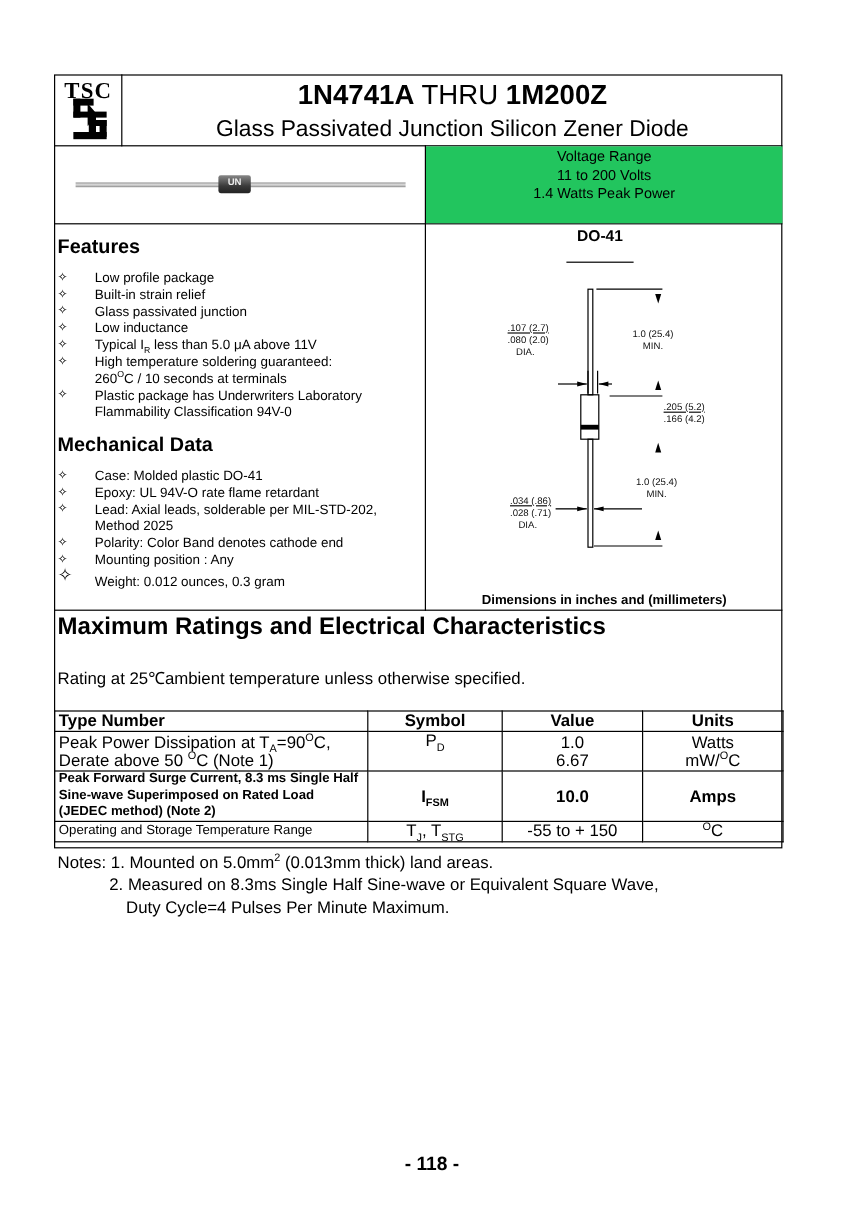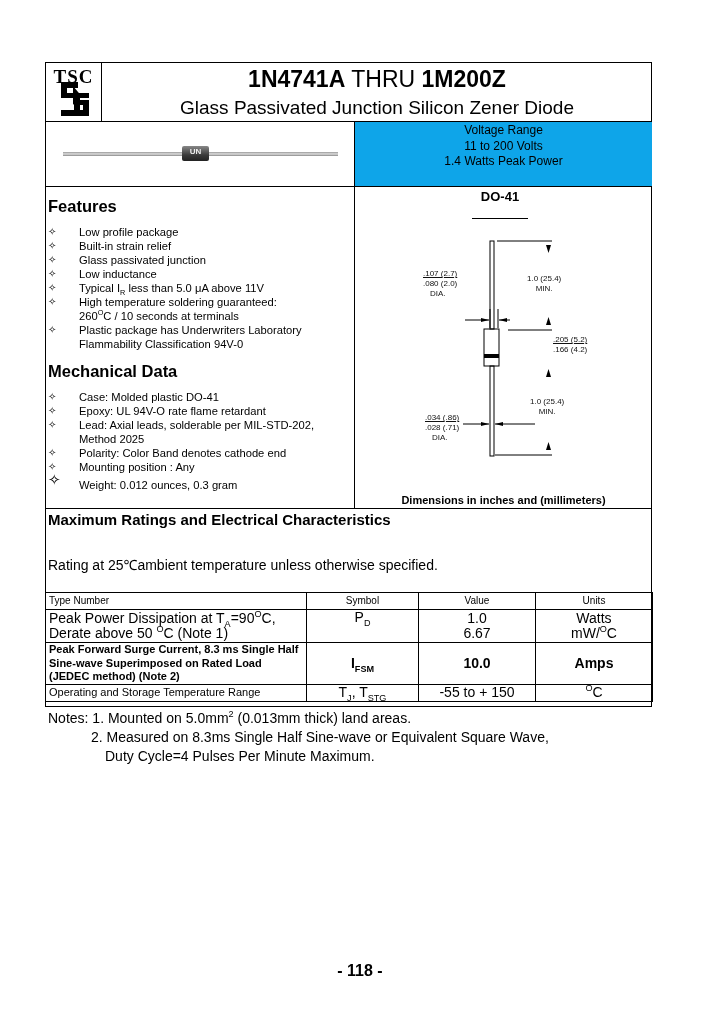--- a/index.html
+++ b/index.html
@@ -6,34 +6,34 @@
   body{width:720px;height:1012px;position:relative;font-family:"Liberation Sans",sans-serif;color:#000;overflow:hidden;}
   .abs{position:absolute;}
   .sheet{position:absolute;left:45px;top:62px;width:607px;height:645px;border:1px solid #000;box-sizing:border-box;}
   .hline{position:absolute;background:#000;height:1px;}
   .vline{position:absolute;background:#000;width:1px;}
   .logo-box{position:absolute;left:46px;top:63px;width:55px;height:58px;}
   .logo-tsc{position:absolute;left:0;top:3px;width:55px;text-align:center;font-family:"Liberation Serif",serif;font-weight:bold;font-size:19px;letter-spacing:1px;}
   .title{position:absolute;left:102px;top:66px;width:550px;text-align:center;font-size:23px;}
   .title b{font-weight:bold;}
   .subtitle{position:absolute;left:102px;top:97px;width:550px;text-align:center;font-size:19px;}
-  .spec-box{position:absolute;left:355px;top:122px;width:297px;height:64px;background:#0ea5e9;text-align:center;font-size:12px;line-height:15.5px;padding-top:1px;box-sizing:border-box;}
+  .spec-box{position:absolute;left:355px;top:122px;width:297px;height:64px;background:#22c55e;text-align:center;font-size:12px;line-height:15.5px;padding-top:1px;box-sizing:border-box;}
   .sec-h{position:absolute;font-weight:bold;font-size:16.5px;}
   ul.bul{position:absolute;list-style:none;margin:0;padding:0;font-size:11.2px;line-height:14px;}
   ul.bul li{position:relative;padding-left:31px;}
   ul.bul li .b{position:absolute;left:0;top:0;font-size:10px;}
   .do41{position:absolute;left:472px;top:189px;width:56px;text-align:center;font-weight:bold;font-size:13px;border-bottom:1px solid #000;padding-bottom:14px;}
   .dim{position:absolute;font-size:8px;line-height:10px;color:#111;}
   .dim .u{text-decoration:underline;}
   .dimcap{position:absolute;left:355px;top:494px;width:297px;text-align:center;font-weight:bold;font-size:11px;}
-  .rating-h{position:absolute;left:48px;top:511px;font-weight:bold;font-size:15px;}
+  .rating-h{position:absolute;left:48px;top:511px;font-weight:bold;font-size:20px;}
   .rating-sub{position:absolute;left:48px;top:555px;font-size:14px;}
   table.rt{position:absolute;left:45px;top:592px;width:607px;border-collapse:collapse;table-layout:fixed;}
   table.rt td{border:1px solid #000;padding:0 3px;vertical-align:middle;font-size:14px;line-height:15.5px;}
-  table.rt tr.hdr td{font-weight:normal;font-size:10px;height:16px;}
+  table.rt tr.hdr td{font-weight:bold;font-size:14px;height:16px;}
   table.rt td.c{text-align:center;}
   table.rt td.small{font-size:11px;line-height:13.5px;}
   sub,sup{font-size:65%;line-height:0;}
   .notes{position:absolute;left:48px;top:709px;font-size:14px;line-height:19px;}
   .page-num{position:absolute;left:0;top:962px;width:720px;text-align:center;font-weight:bold;font-size:16px;}
 </style>
 </head>
 <body>
 
 <div class="sheet"></div>

